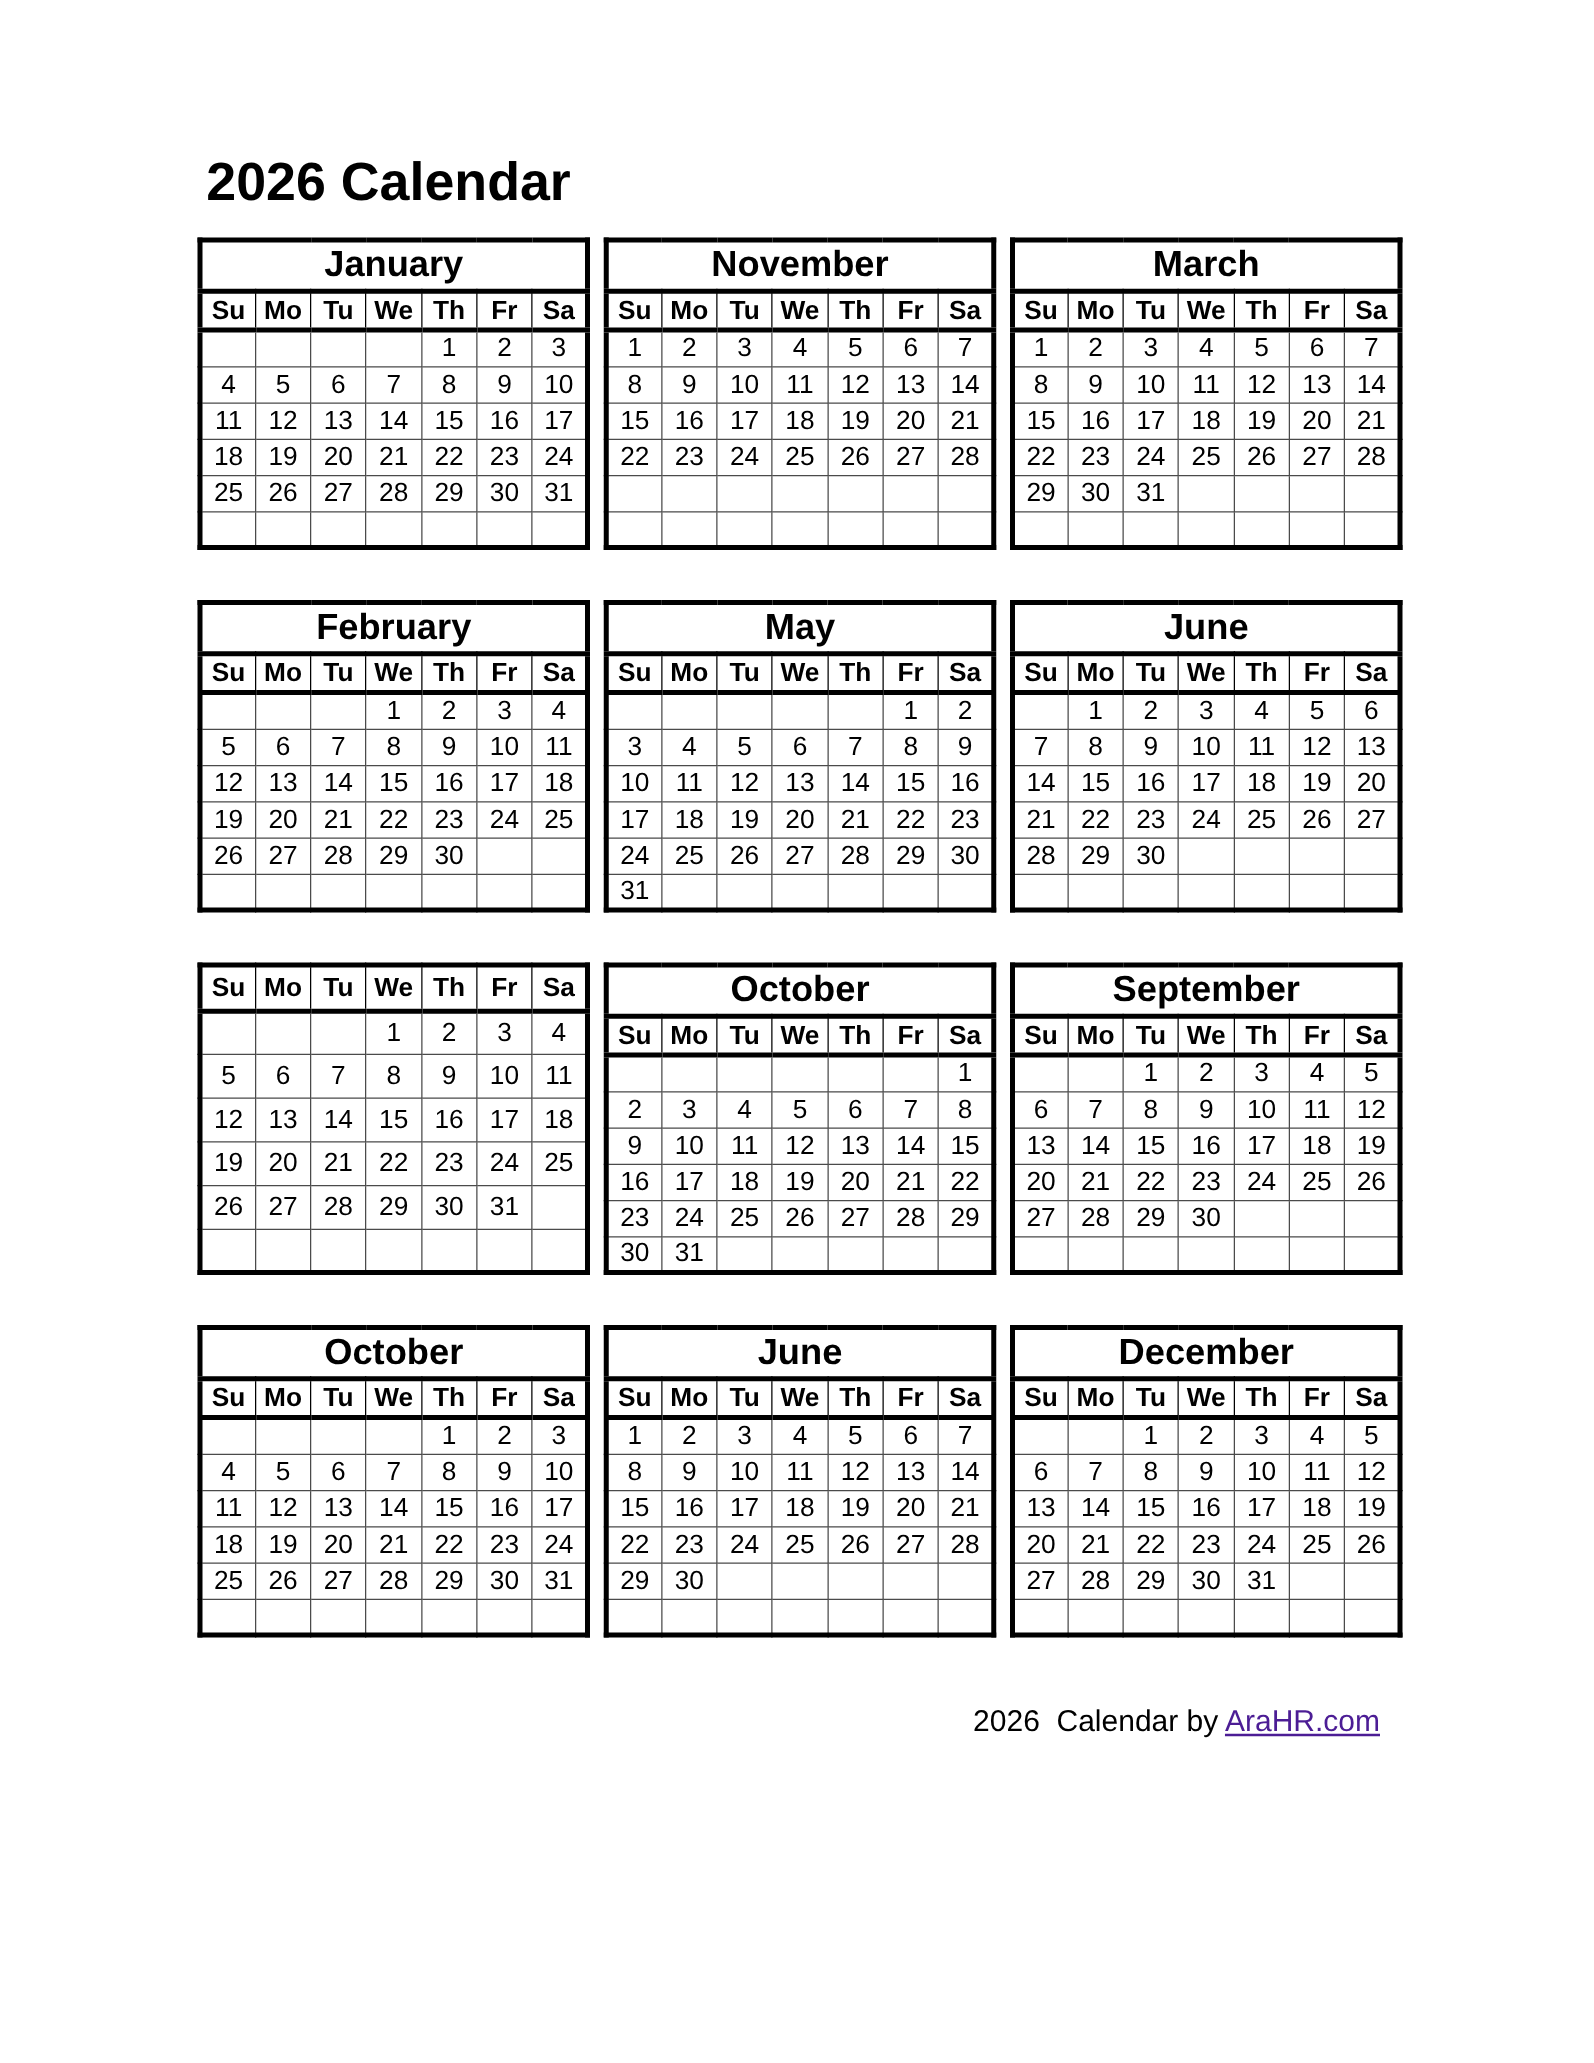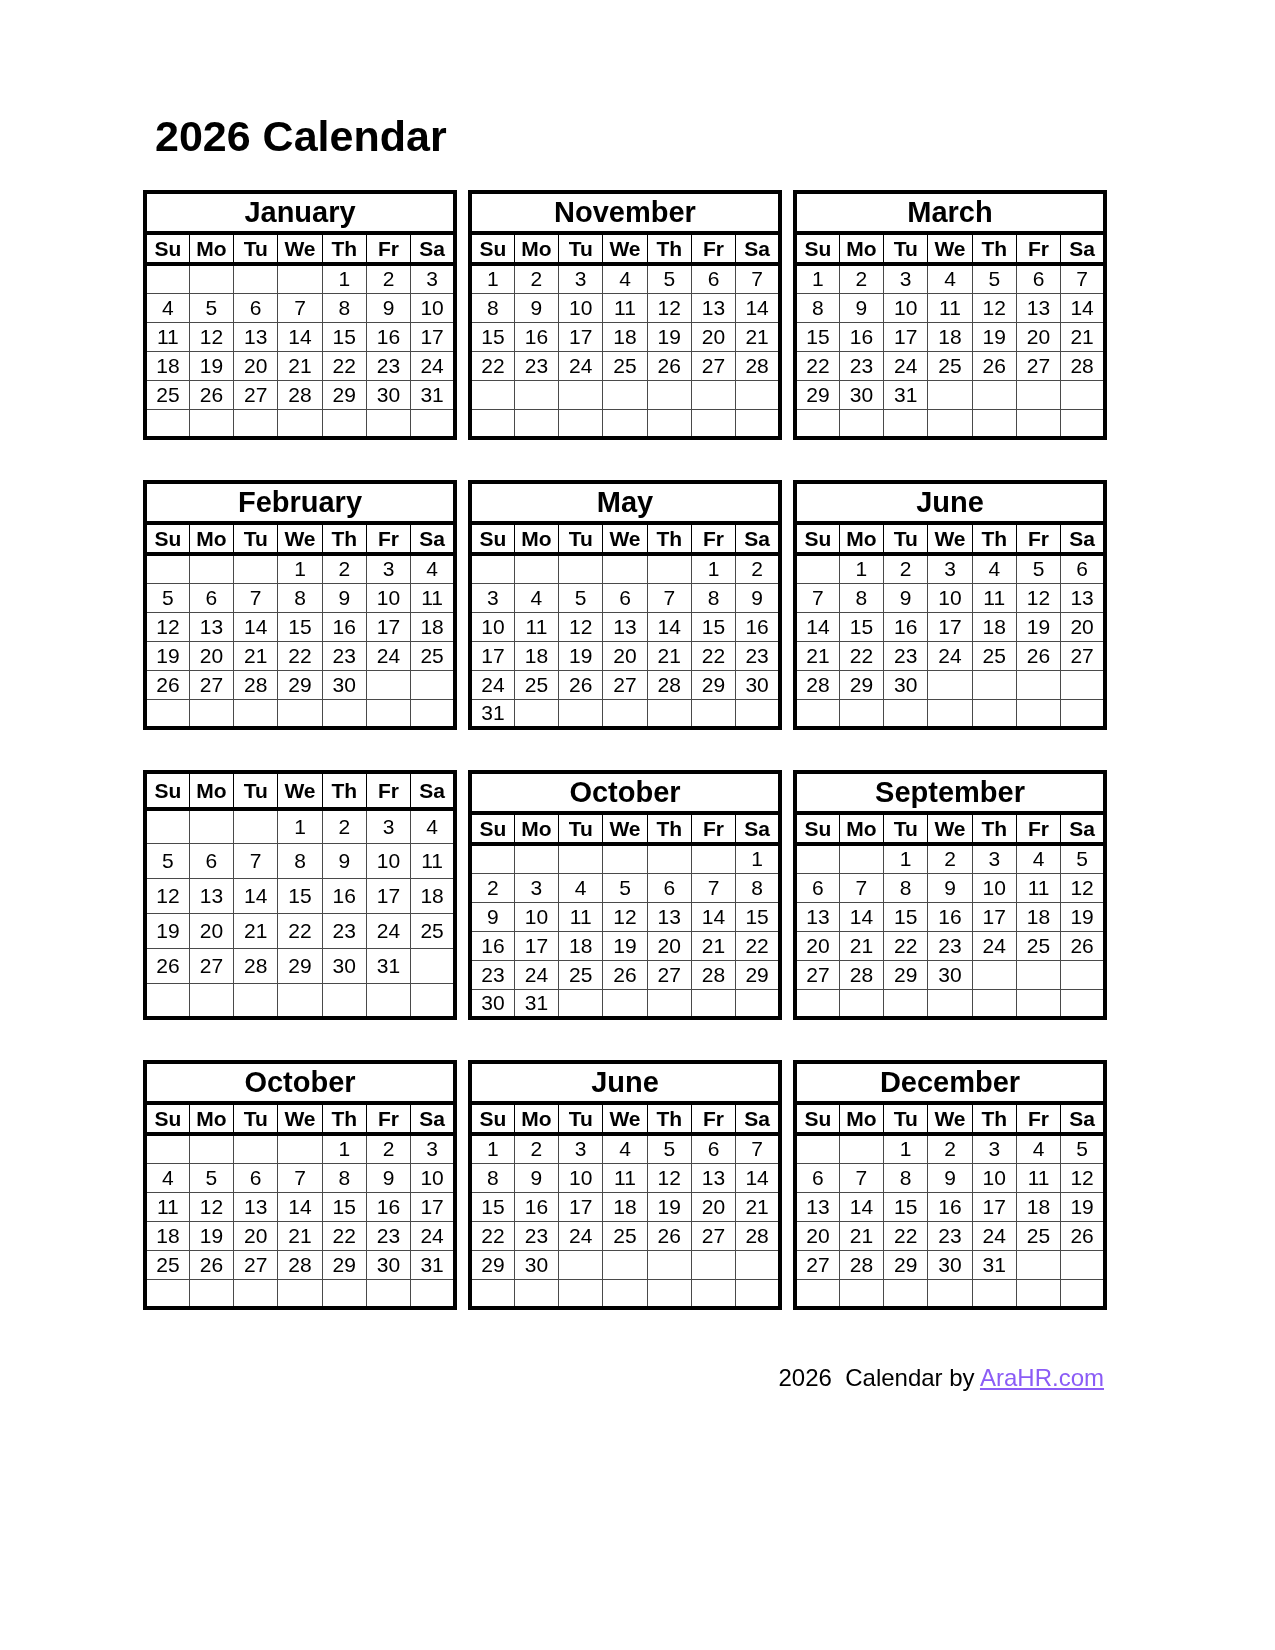--- a/index.html
+++ b/index.html
@@ -9,28 +9,28 @@
     height: 1650px;
     background: #ffffff;
     color: #000000;
     font-family: "Liberation Sans", sans-serif;
     position: relative;
   }
   .title {
     position: absolute;
     left: 147px;
     top: 104px;
-    margin: 8px;
+    margin: 18px;
     font-size: 43px;
     font-weight: 700;
     letter-spacing: 0px;
   }
   .months-grid {
     position: absolute;
-    left: 143px;
+    left: 158px;
     top: 190px;
     display: grid;
     grid-template-columns: repeat(3, 314px);
     column-gap: 11px;
     row-gap: 40px;
   }
   table.month {
     border-collapse: collapse;
     table-layout: fixed;
     width: 314px;
@@ -915,14 +915,14 @@
           <td class="dc"></td>
           <td class="dc"></td>
           <td class="dc"></td>
           <td class="dc"></td>
         </tr>
       </tbody>
     </table>
   </div>
 
 <div class="footer">
-  <span>2026  Calendar by </span><a id="footer-link" style="color: #8b5cf6;">AraHR.com</a>
+  <span>2026  Calendar by </span><a id="footer-link" style="color: #4c1d95;">AraHR.com</a>
 </div>
 
 </body></html>

